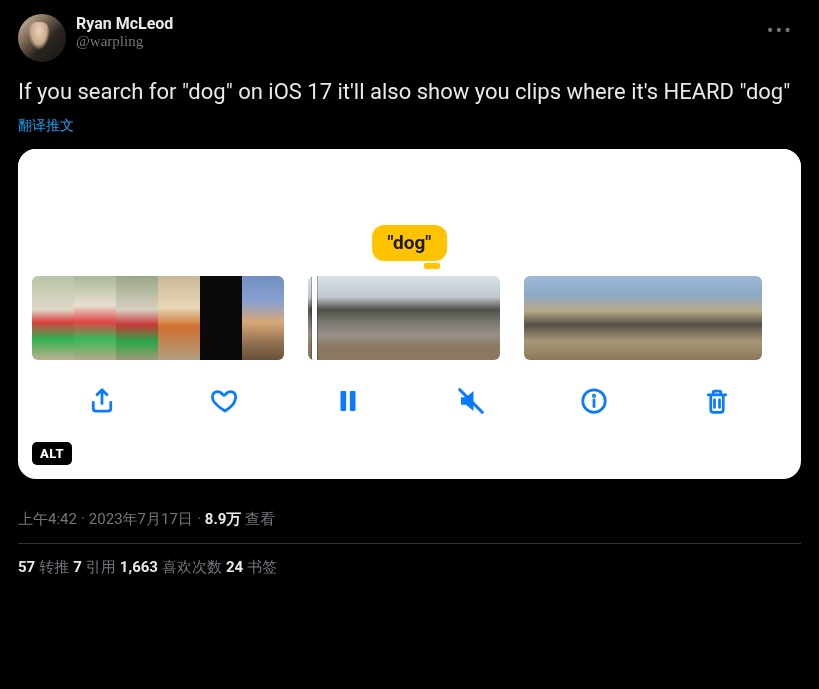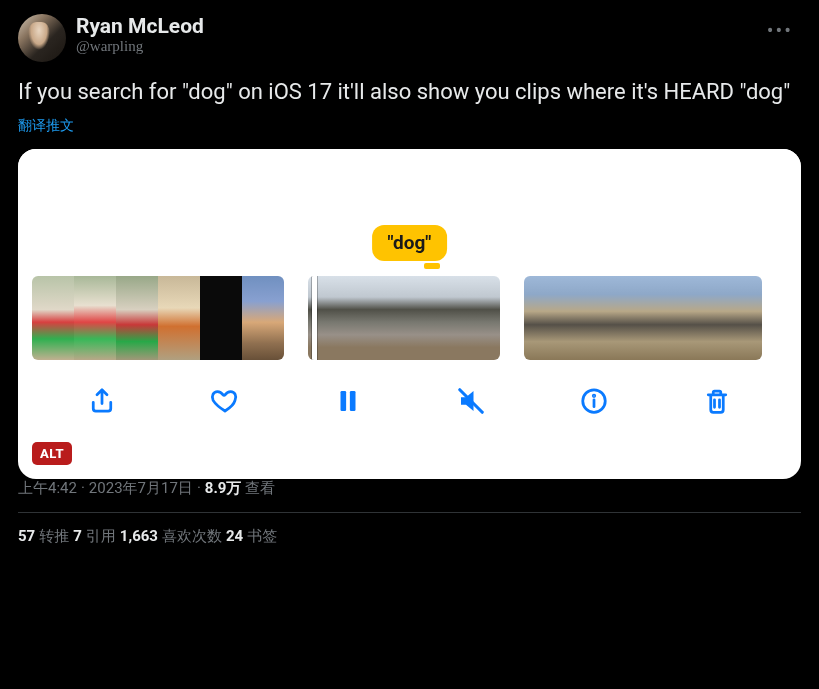--- a/index.html
+++ b/index.html
@@ -33,21 +33,21 @@
     content:"";
     position:absolute;
     left:10px; top:8px;
     width:22px; height:28px;
     background: radial-gradient(ellipse at 50% 30%, #e8d5c0 0%, #c9a888 50%, transparent 70%);
     border-radius: 40% 40% 50% 50%;
   }
   .user-block { flex: 1; }
   .display-name {
     font-weight: 700;
-    font-size: 21px;
+    font-size: 16px;
     color: #e7e9ea;
   }
   .handle {
     font-size: 15px;
     color: #71767b;
     font-family: Liberation Serif, serif;
   }
   .more-btn {
     color: #71767b;
     font-size: 20px;
@@ -146,30 +146,30 @@
     align-items:center;
     padding: 20px 22px 8px;
   }
   .tb-btn { color:#0a7aff; width:36px; height:36px; display:flex; align-items:center; justify-content:center; cursor:pointer;}
   .tb-btn svg{width:30px;height:30px;stroke:#0a7aff;fill:none;stroke-width:2.2;}
   .tb-btn.pause svg{fill:#0a7aff;stroke:none;}
   .alt-badge{
     position:absolute;
     left:14px;
     bottom:14px;
-    background:#b91c1c;
+    background:#000000;
     color:#fff;
     font-size:13px;
     font-weight:800;
     padding:4px 8px;
     border-radius:5px;
     letter-spacing:.5px;
   }
   .meta-row{
-    margin-top:0;
+    margin-top:31px;
     color:#71767b;
     font-size:15px;
   }
   .meta-row .dot{margin:0 4px;}
   .meta-row .views-count{color:#e7e9ea;font-weight:700;}
   .divider{
     margin-top:14px;
     border-top:1px solid #2f3336;
   }
   .stats-row{

